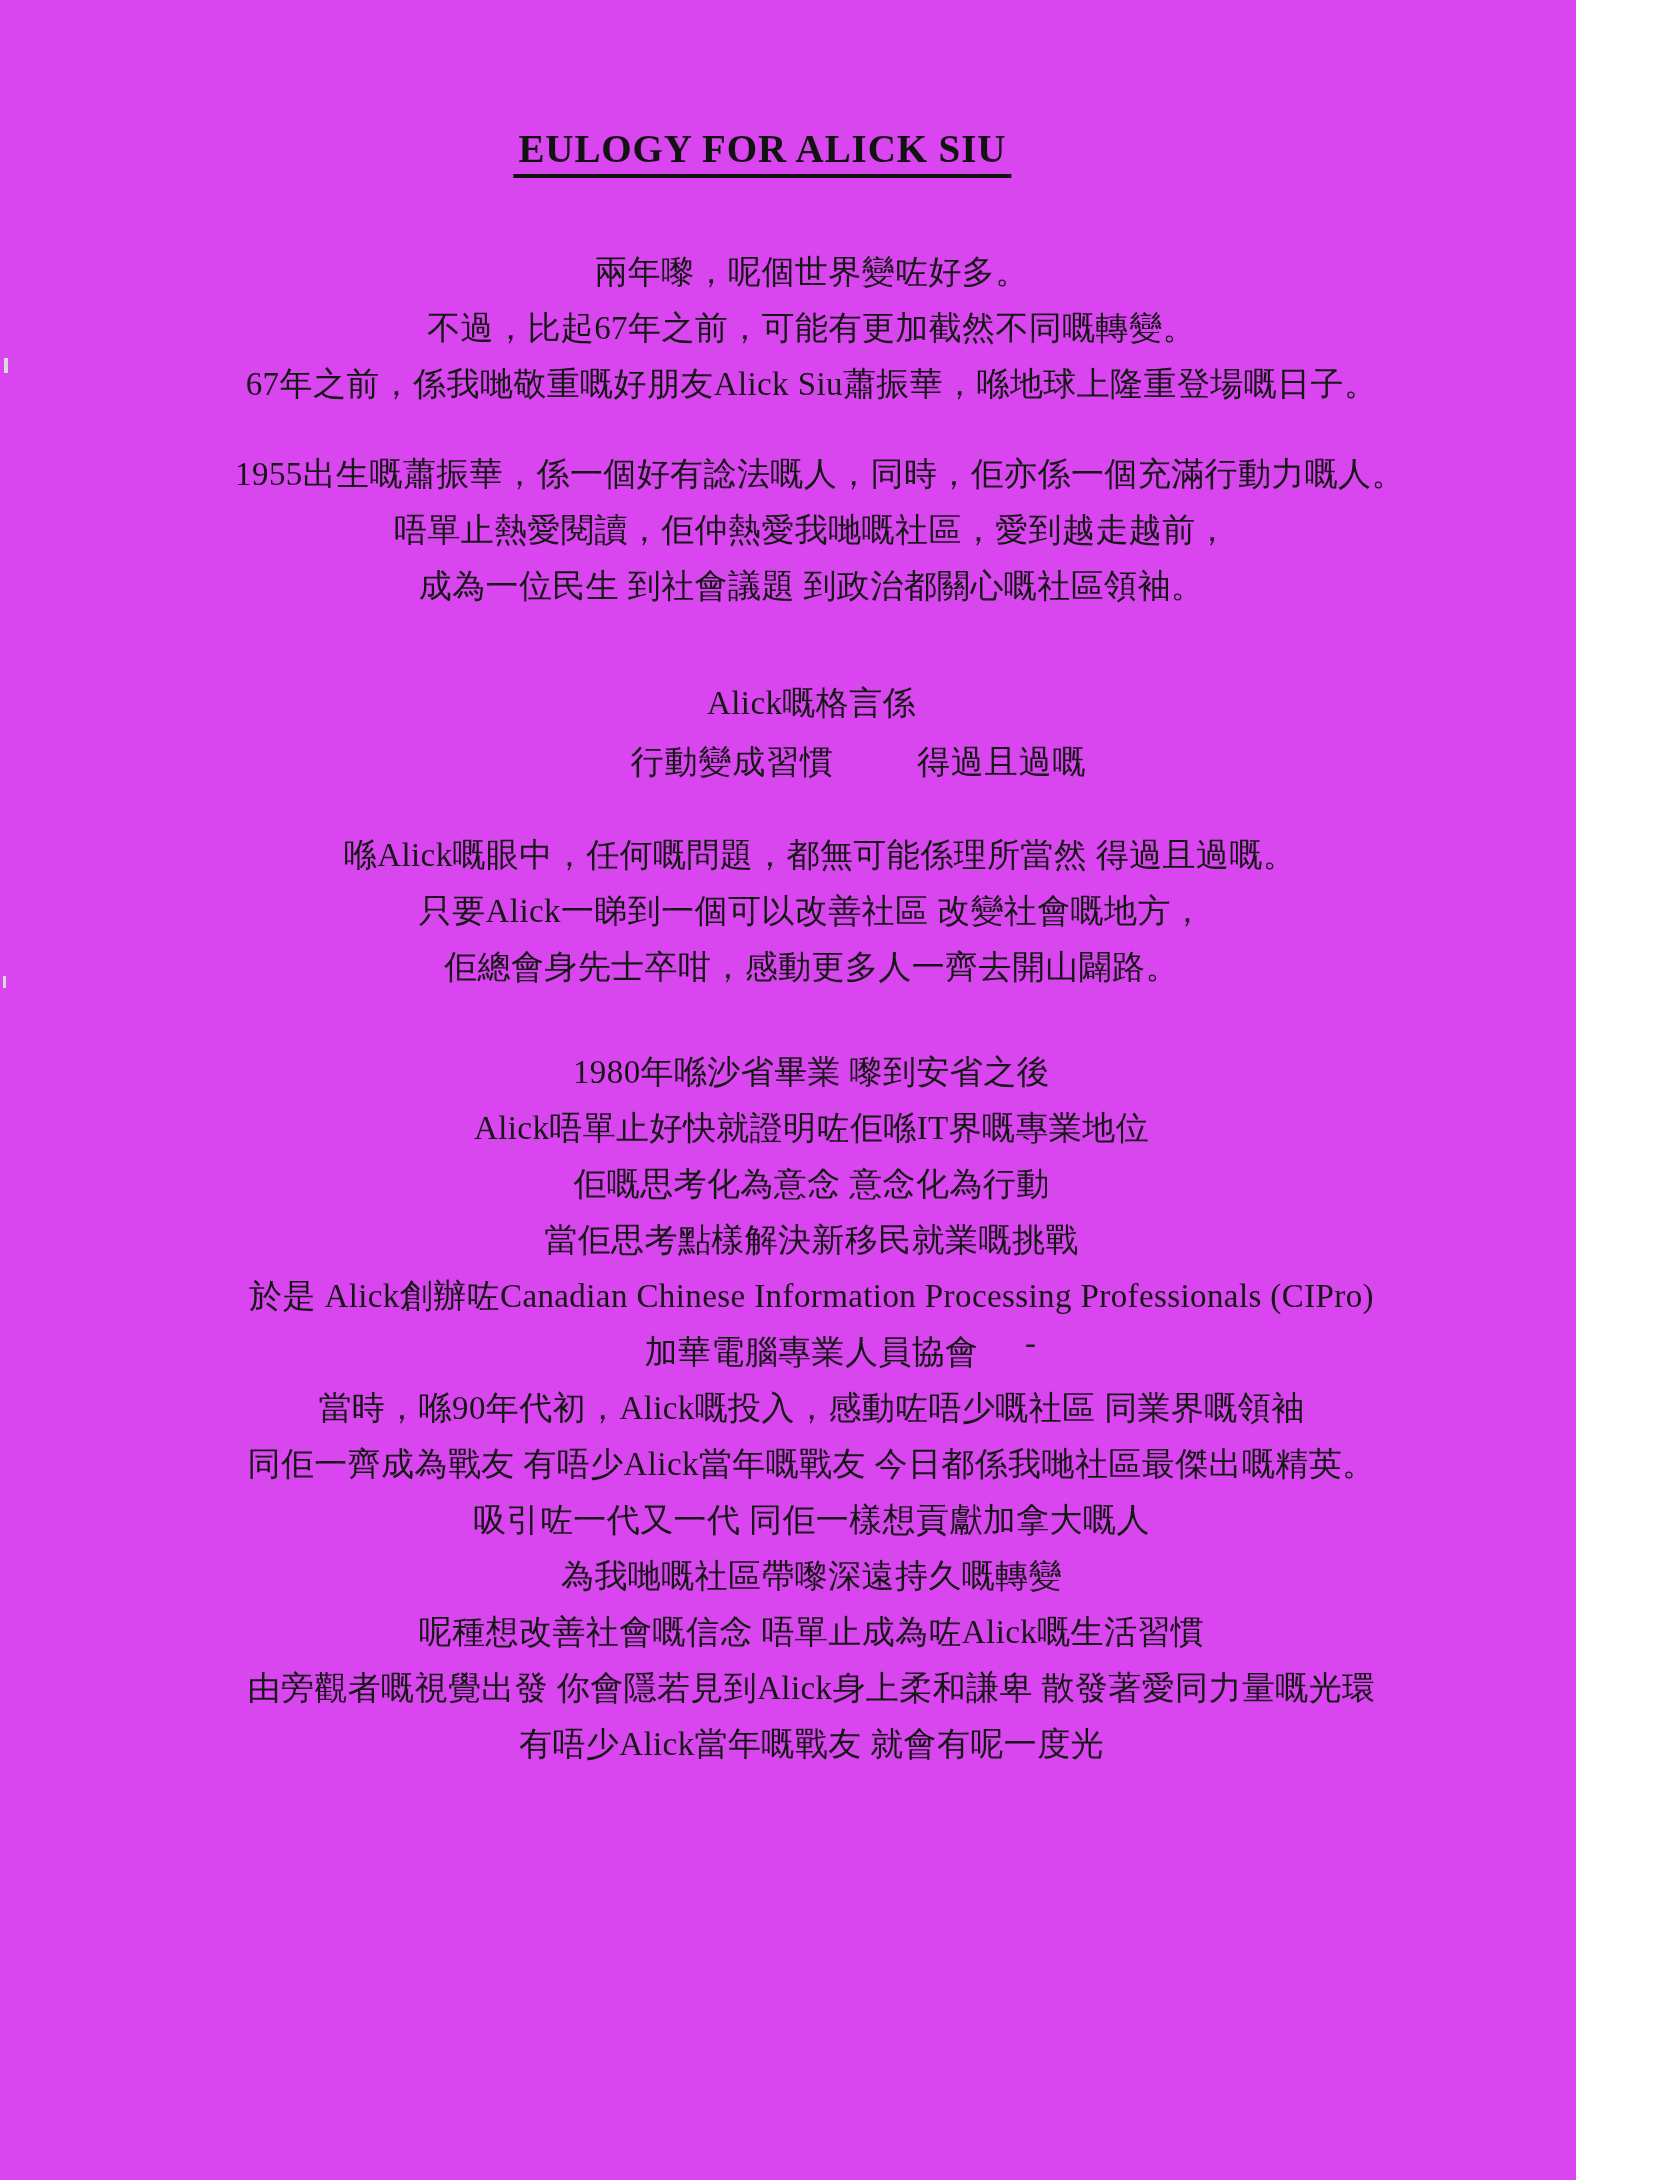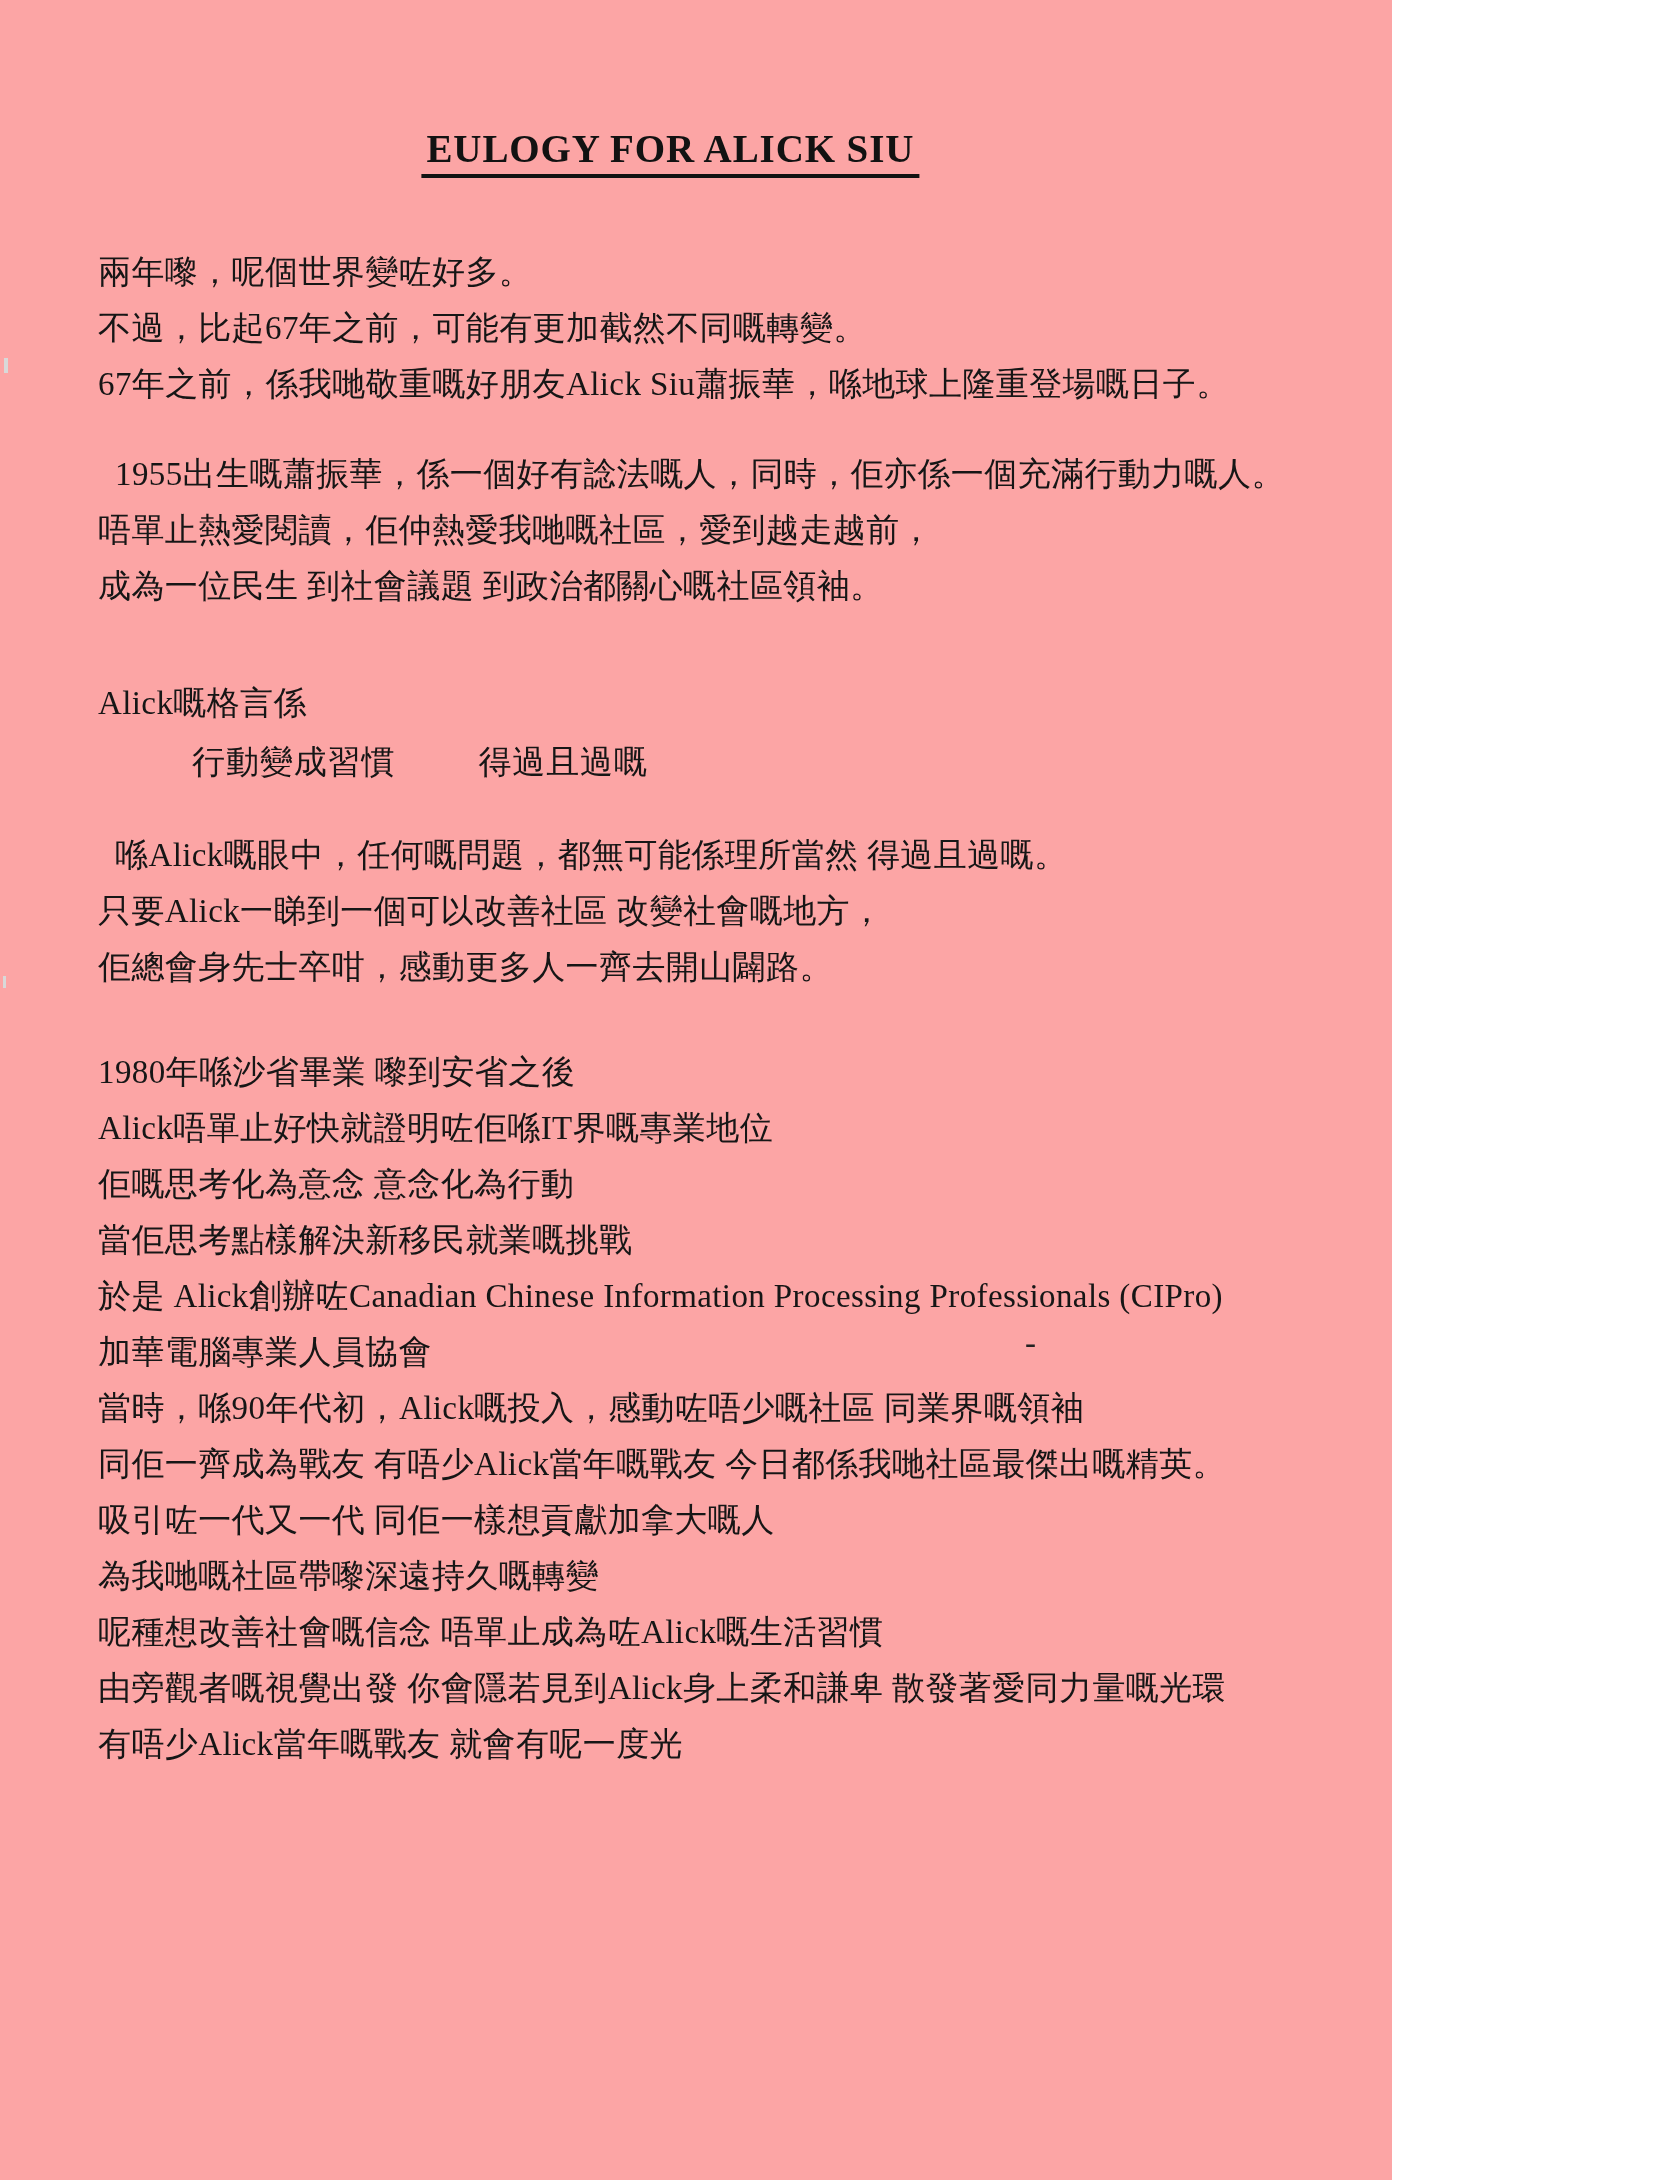--- a/index.html
+++ b/index.html
@@ -2,23 +2,23 @@
 <html style="font-size:13.6px"><head>
 <meta charset="utf-8">
 <style>
   html, body {
     margin: 0;
     padding: 0;
     background: #ffffff;
   }
   .page {
     position: relative;
-    width: 1392px;
+    width: 1576px;
     height: 2181px;
-    background: #fca5a5;
+    background: #d946ef;
     overflow: hidden;
     font-family: "Liberation Serif", "DejaVu Serif", serif;
     color: #161616;
   }
   .title-wrap {
     padding-top: 126px;
     text-align: center;
     transform: translateX(-25.6px);
   }
   .doc-title {
@@ -28,21 +28,21 @@
     letter-spacing: 0.9px;
     border-bottom: 4.3px solid #121212;
     padding: 0 5.1px 3.4px 5.1px;
     color: #121212;
   }
   .doc-body {
     margin-top: 66px;
     padding-left: 98px;
     padding-right: 51px;
   }
-  .block { margin: 0; }
+  .block { margin: 0; text-align: center; }
   .line {
     font-size: 33px;
     line-height: 56px;
     white-space: nowrap;
     letter-spacing: 0.4px;
   }
   .line.indent { text-indent: 17px; }
   .motto-row {
     font-size: 33px;
     line-height: 58px;

